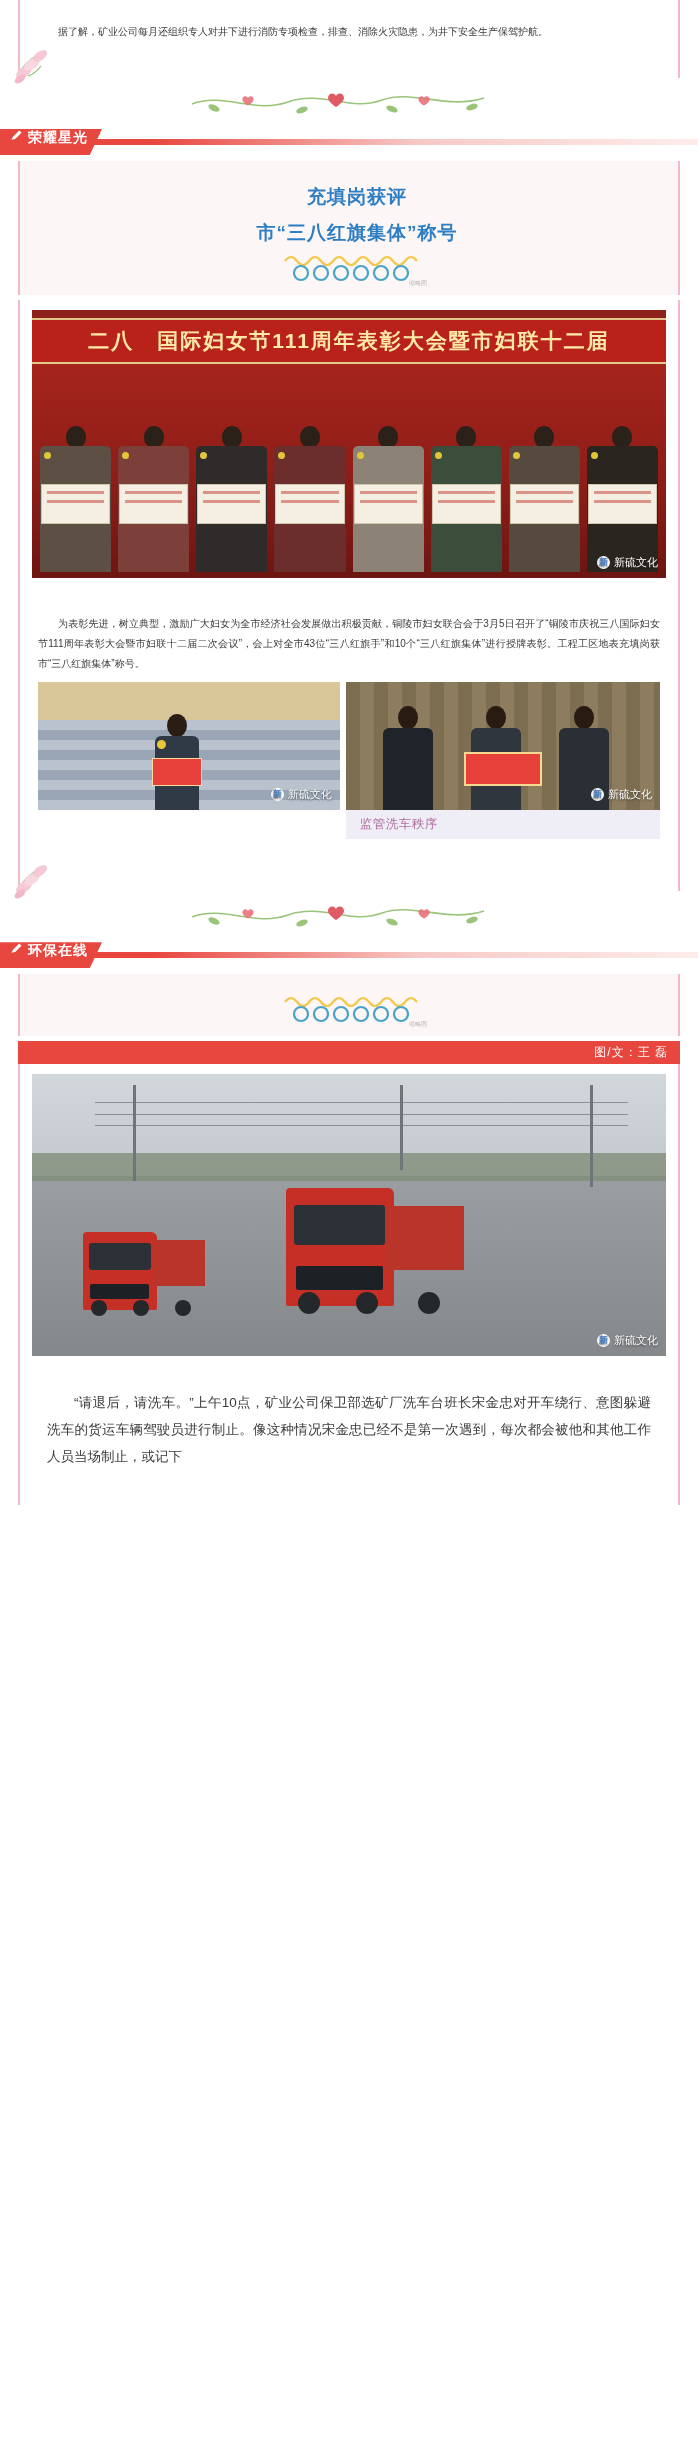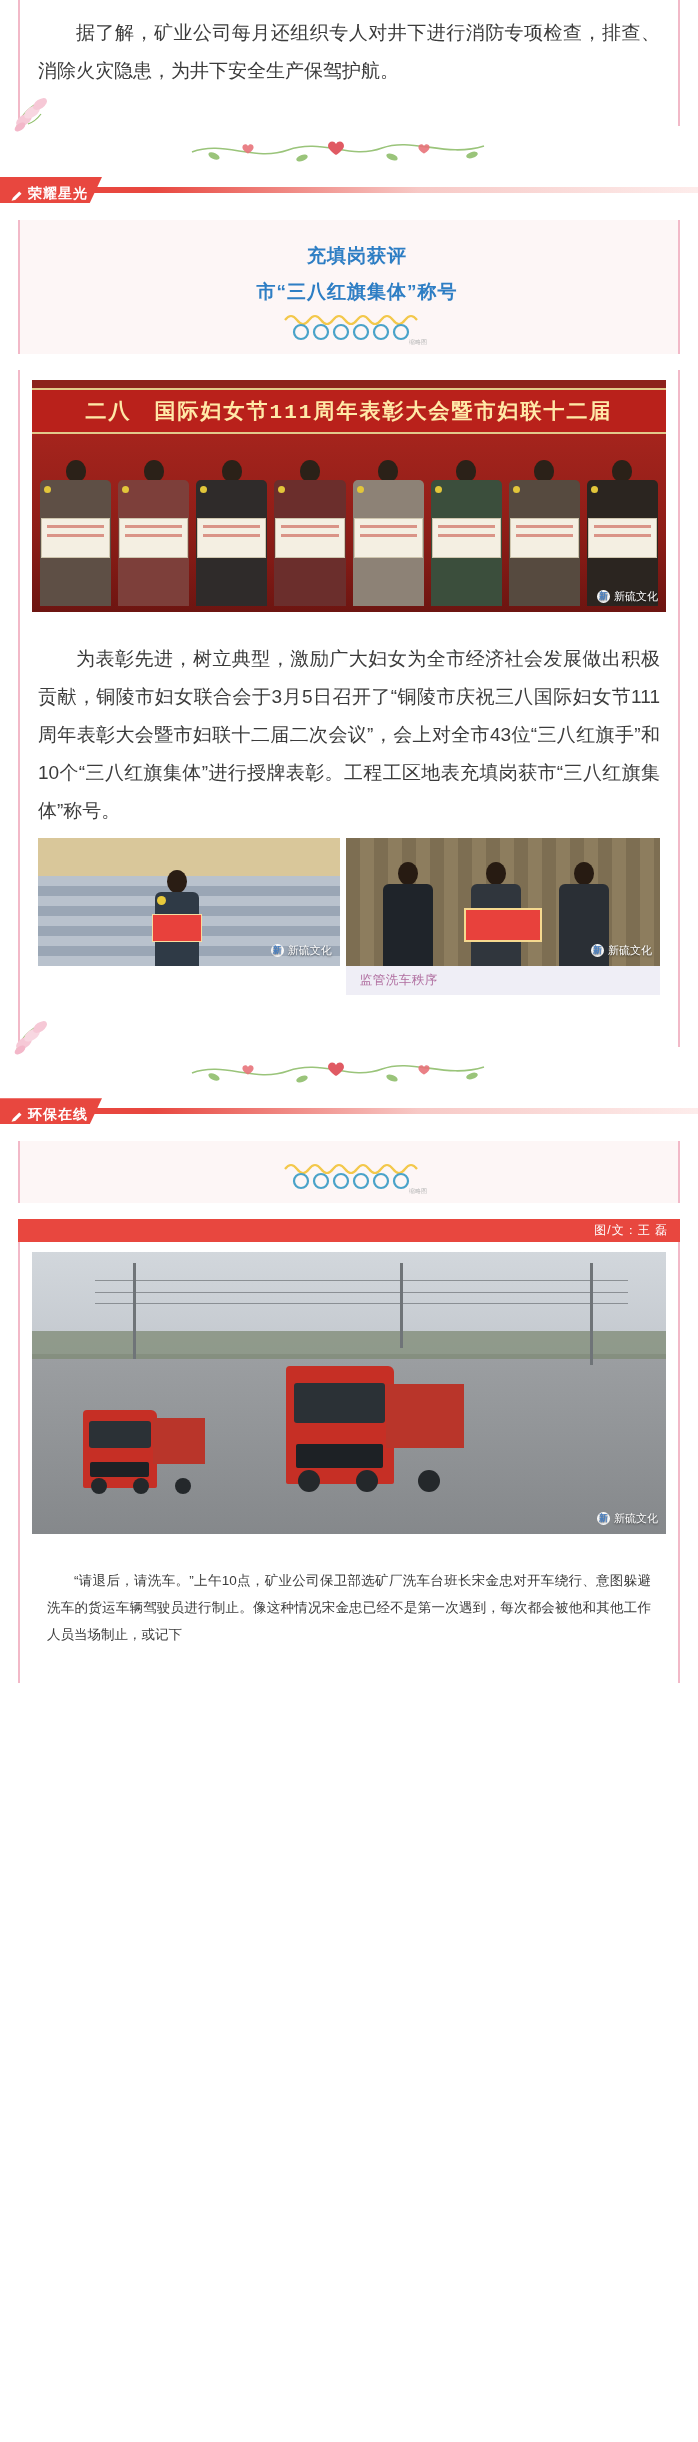--- a/index.html
+++ b/index.html
@@ -21,22 +21,22 @@
   
   .card {
     position: relative;
     margin: 0 18px;
     background: #fff;
     border-left: 2px solid #f2b9c8;
     border-right: 2px solid #f2b9c8;
     padding: 10px 18px 16px 18px;
   }
   .card p {
-    margin: 8px 0 6px 0;
-    font-size: 19px;
+    margin: 16px 0 6px 0;
+    font-size: 10px;
     line-height: 2.0;
     color: #3b3b3b;
     text-align: justify;
     text-indent: 2em;
   }
   .card .corner-flower {
     position: absolute;
     width: 44px;
     height: 42px;
     pointer-events: none;
@@ -55,21 +55,21 @@
   }
   .section-head .bar {
     position: absolute;
     left: 0; right: 0; top: 11px;
     height: 6px;
     background: linear-gradient(to right, #e8473f 0%, #e8473f 22%, #f7c9c6 60%, #fdeceb 100%);
   }
   .section-head .lbl-wrap {
     position: relative;
     display: flex;
-    align-items: flex-end;
+    align-items: flex-start;
     gap: 5px;
     padding: 0 14px 0 10px;
     height: 26px;
     background: #e8473f;
     color: #fff;
     font-size: 14px;
     font-weight: bold;
     letter-spacing: 1px;
     clip-path: polygon(0 0, 100% 0, 88% 100%, 0% 100%);
     z-index: 2;
@@ -82,21 +82,21 @@
     position: relative;
     margin: 2px 0;
   }
   .divider svg { position:absolute; left:50%; transform:translateX(-50%); top:6px; }
 
   
   .title-block {
     background: #fdf6f6;
     text-align: center;
     padding: 18px 10px 8px 26px;
-    margin: 16px 18px;
+    margin: 5px 18px;
     border-left: 2px solid #f2b9c8;
     border-right: 2px solid #f2b9c8;
   }
   .title-block .t1, .title-block .t2 {
     font-size: 19px;
     font-weight: bold;
     color: #2e7ec4;
     line-height: 1.9;
     letter-spacing: 1px;
   }
@@ -147,21 +147,21 @@
     text-shadow: 0 1px 2px rgba(0,0,0,.6);
   }
   .wm-circle {
     width: 13px; height: 13px; border-radius: 50%;
     background: #fff; color: #4a7fbf; font-size: 9px;
     display:flex; align-items:center; justify-content:center;
     font-weight: bold;
   }
 
   
-  .ph-meeting { height: 232px; background: #8d211c; font-family: Liberation Mono, monospace; }
+  .ph-meeting { height: 268px; background: #8d211c; }
   .ph-meeting .banner {
     position:absolute; left:0; right:0; top:8px; height:46px;
     background: #b9211b;
     border-top: 2px solid #e2c98b;
     border-bottom: 2px solid #e2c98b;
     color: #ffe9a8;
     font-size: 21px;
     font-weight: bold;
     letter-spacing: 2px;
     display:flex; align-items:center; justify-content:center;

